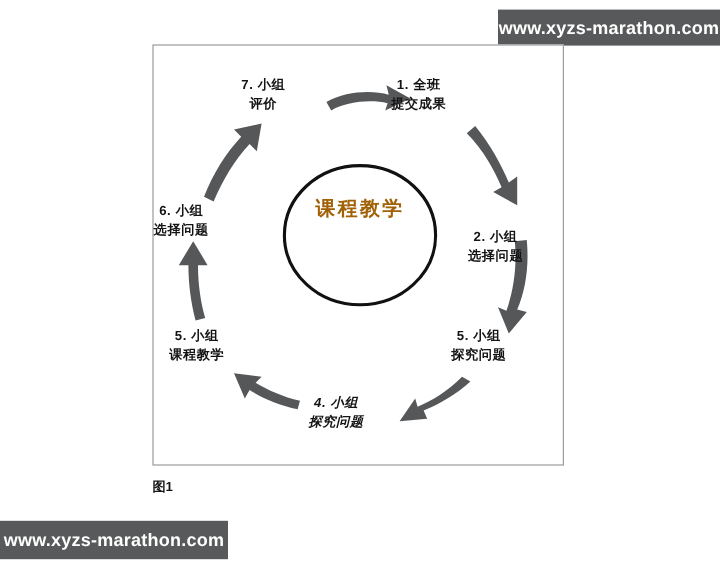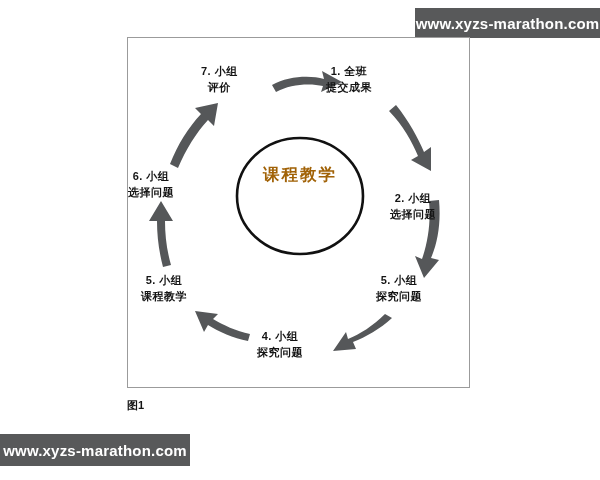--- a/index.html
+++ b/index.html
@@ -69,21 +69,21 @@
     font-weight: bold;
     color: #141414;
     line-height: 1.45;
     letter-spacing: 0.5px;
     white-space: nowrap;
   }
 
   #node-1 { left: 198px; top: 26px; }
   #node-2 { left: 262px; top: 117px; margin-top: 36px; }
   #node-3 { left: 248px; top: 235px; }
-  #node-4 { left: 129px; top: 291px; }
+  #node-4 { left: 129px; top: 291px; font-style: italic; }
   #node-5 { left: 13px; top: 235px; }
   #node-6 { left: 0px;   top: 131px; }
   #node-7 { left: 73px;  top: 26px; }
 
   
   #center-text {
     position: absolute;
     left: 108px;
     top: 121px;
     width: 128px;

